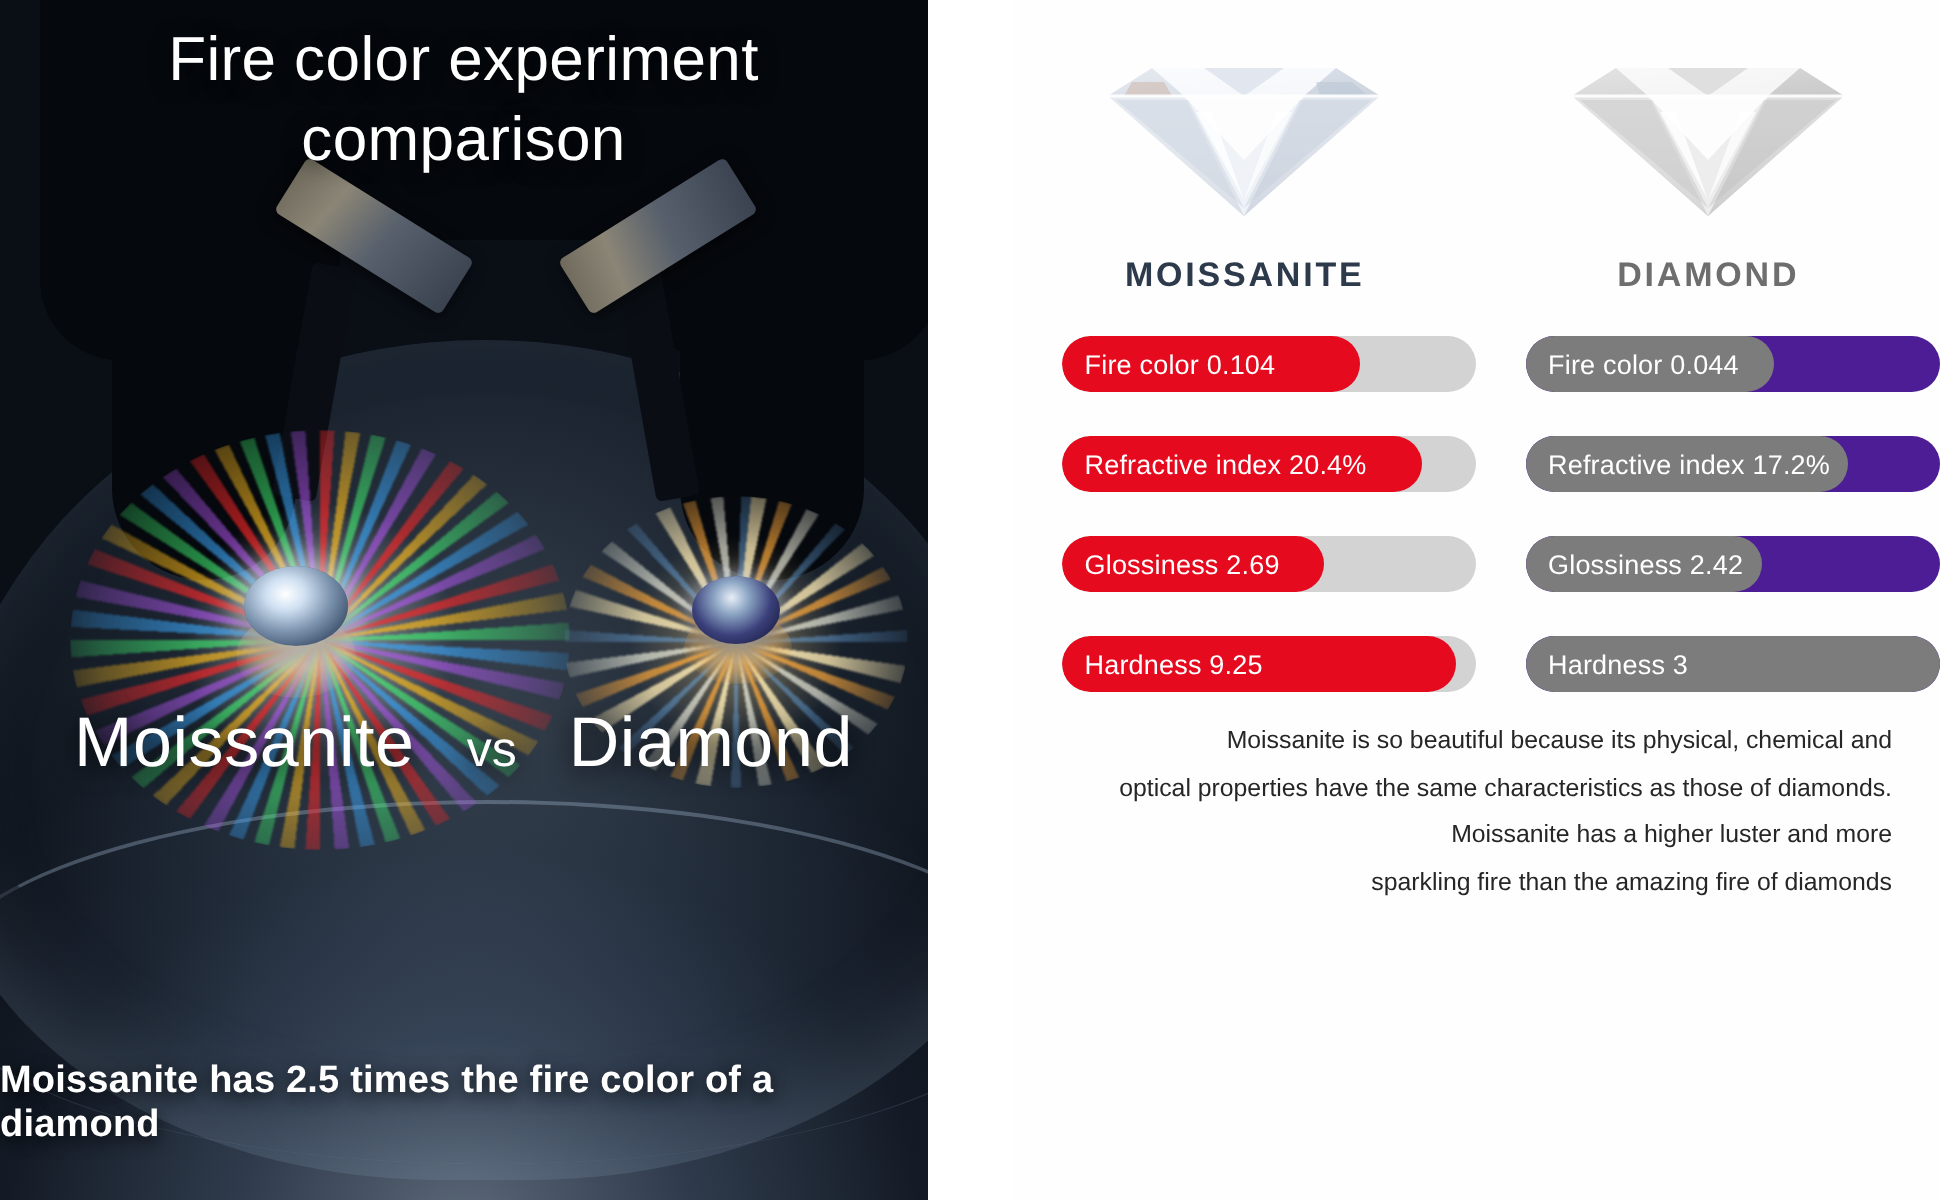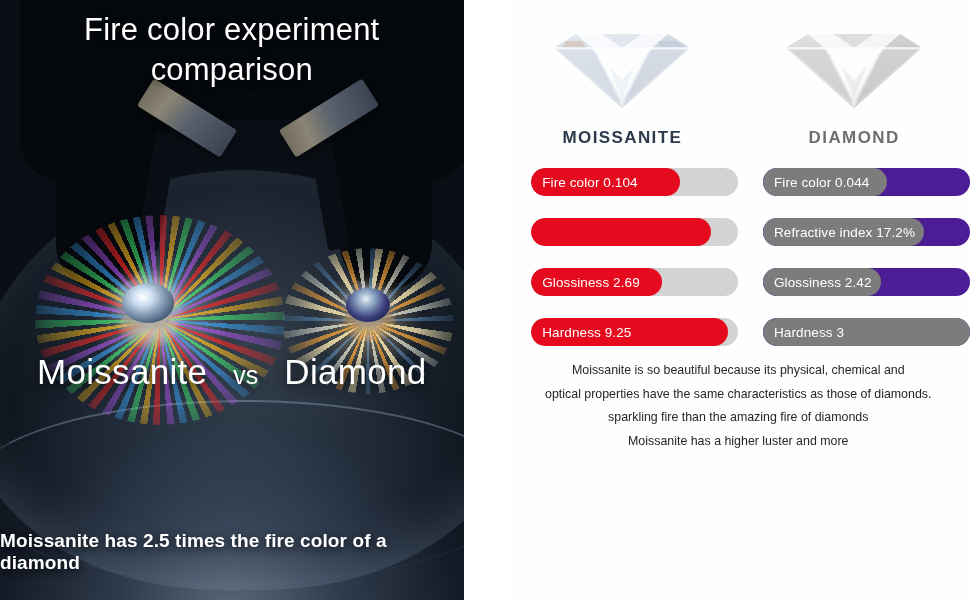--- a/index.html
+++ b/index.html
@@ -132,21 +132,21 @@
   .bar .lbl{
     position:absolute;left:11px;top:0;bottom:0;display:flex;align-items:center;
     color:#fff;font-size:13.5px;font-weight:400;white-space:nowrap;letter-spacing:.1px;
   }
 
   .secret{margin-top:34px;text-align:center;}
   .secret h2{
     margin:0;font-family:"Liberation Serif",serif;font-weight:700;
     font-size:22px;line-height:1.30;color:#17171a;letter-spacing:.4px;
   }
-  .body-copy{margin-top:16px;text-align:center;padding:0 24px;}
+  .body-copy{margin-top:16px;text-align:right;padding:0 24px;}
   .body-copy p{margin:0 0 7px;font-size:12.4px;line-height:1.34;color:#262626;}
 </style>
 </head>
 <body>
 
 <div class="page">
 
   <div class="left">
     <div class="photo-bg"></div>
     <div class="dome"></div>
@@ -252,20 +252,21 @@
 
     <div class="bars-wrap">
 
       <div class="bars-col">
         <div class="bar m">
           <div class="fill" style="width: 72%;"></div>
           <span class="lbl">Fire color 0.104</span>
         </div>
         <div class="bar m">
           <div class="fill" style="width: 87%;"></div>
+          <span class="lbl">Refractive index 20.4%</span>
         </div>
         <div class="bar m">
           <div class="fill" style="width: 63%;"></div>
           <span class="lbl">Glossiness 2.69</span>
         </div>
         <div class="bar m">
           <div class="fill" style="width: 95%;"></div>
           <span class="lbl">Hardness 9.25</span>
         </div>
       </div>
@@ -287,18 +288,18 @@
           <div class="fill" style="width: 100%;"></div>
           <span class="lbl">Hardness 3</span>
         </div>
       </div>
     </div>
 
 
     <div class="body-copy">
       <p>Moissanite is so beautiful because its physical, chemical and</p>
       <p>optical properties have the same characteristics as those of diamonds.</p>
+      <p>Moissanite has a higher luster and more</p>
       <p>sparkling fire than the amazing fire of diamonds</p>
-      <p>Moissanite has a higher luster and more</p>
     </div>
 
   </div>
 </div>
 
 </body></html>

